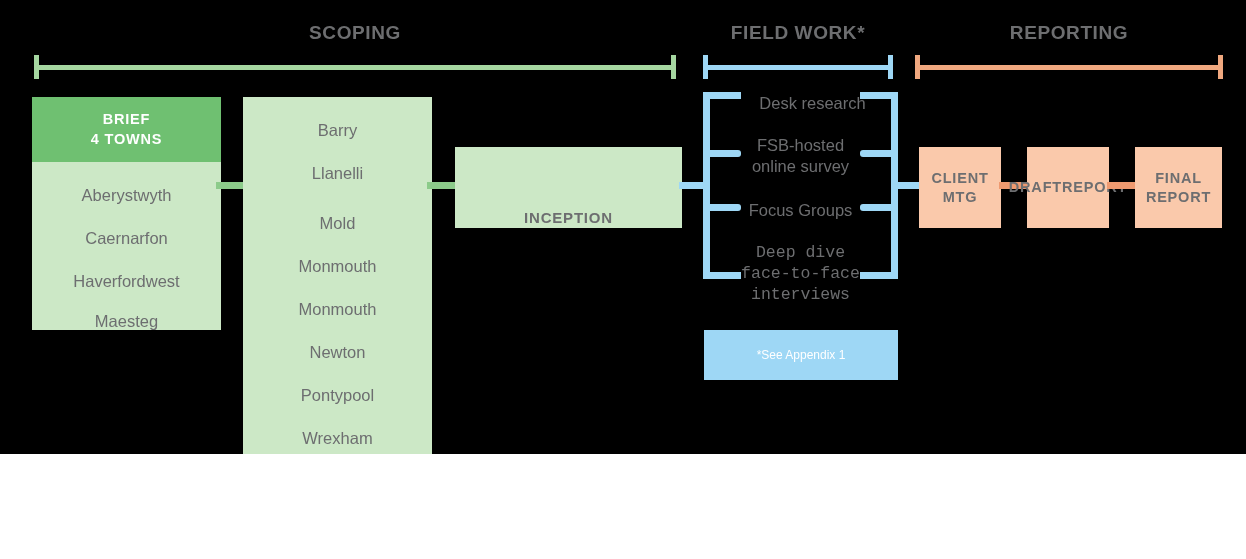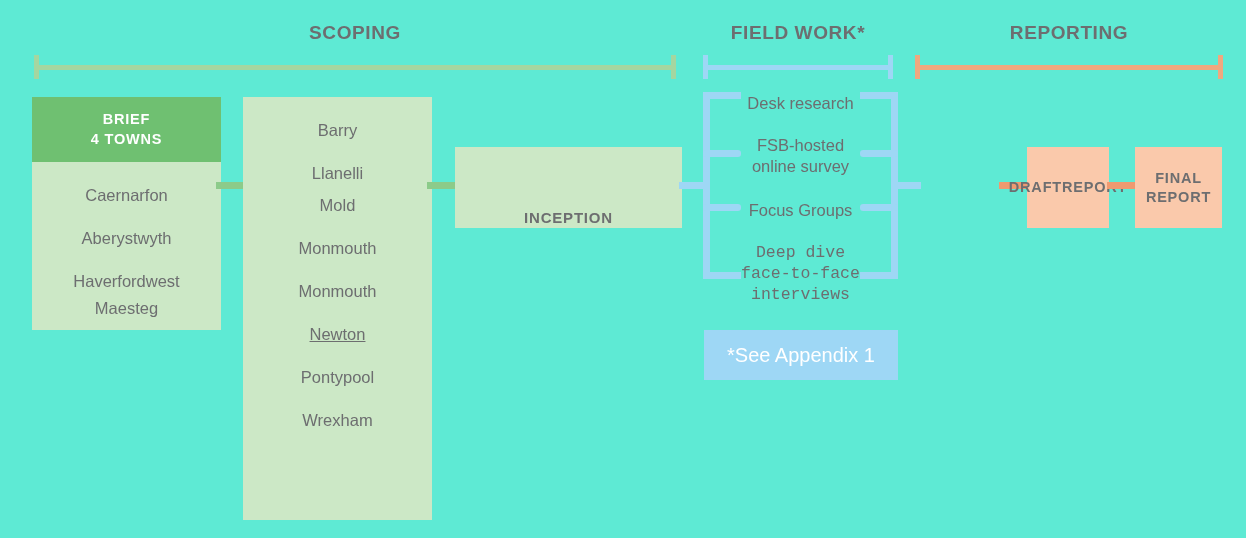--- a/index.html
+++ b/index.html
@@ -7,22 +7,22 @@
     padding: 0;
     background: #ffffff;
   }
   body {
     font-family: "Liberation Sans", sans-serif;
     -webkit-font-smoothing: antialiased;
   }
   #canvas {
     position: relative;
     width: 1246px;
-    height: 538px;
-    background: #5eead4;
+    height: 454px;
+    background: #000000;
     overflow: hidden;
   }
 
   
   .phase-title {
     position: absolute;
     font-size: 19px;
     font-weight: bold;
     letter-spacing: 0.6px;
     color: #6d6e70;
@@ -143,21 +143,21 @@
     width: 100%;
     left: 0;
   }
 
   .note-box {
     position: absolute;
     display: flex;
     align-items: center;
     justify-content: center;
     color: #ffffff;
-    font-size: 20px;
+    font-size: 12px;
     text-align: center;
   }
 </style>
 </head>
 <body>
 
 <div id="canvas">
 
   <div class="phase-title" style="left:34px; width:642px; top:22px;">SCOPING</div>
   <div class="phase-title" style="left:703px; width:190px; top:22px;">FIELD WORK*</div>
@@ -180,37 +180,37 @@
     <div class="cap l" style="background:#f0a87f;"></div>
     <div class="cap r" style="background:#f0a87f;"></div>
   </div>
 
   <div class="box" style="left:32px; top:97px; width:189px; height:233px; background:#cce8c6;">
     <div class="box-head" style="height:65px; background:#6fc071;">
       <span>BRIEF</span>
       <span>4 TOWNS</span>
     </div>
     <div class="box-body" style="padding-top:25px;">
+      <div class="town" style="margin-bottom:26.5px;">Aberystwyth</div>
       <div class="town" style="margin-bottom:26.5px;">Caernarfon</div>
-      <div class="town" style="margin-bottom:26.5px;">Aberystwyth</div>
-      <div class="town" style="margin-bottom:10px;">Haverfordwest</div>
+      <div class="town" style="margin-bottom:23px;">Haverfordwest</div>
       <div class="town">Maesteg</div>
     </div>
   </div>
 
   <div class="conn" style="left:216px; top:182px; width:30px; background:#8ccb8a;"></div>
 
   <div class="box" style="left:243px; top:97px; width:189px; height:423px; background:#cce8c6;">
     <div class="box-body" style="padding-top:25px;">
       <div class="town" style="margin-bottom:26.5px;">Barry</div>
-      <div class="town" style="margin-bottom:15px;">Llanelli</div>
+      <div class="town" style="margin-bottom:33px;">Llanelli</div>
       <div class="town" style="margin-bottom:26.5px;">Mold</div>
       <div class="town" style="margin-bottom:26.5px;">Monmouth</div>
       <div class="town" style="margin-bottom:26.5px;">Monmouth</div>
-      <div class="town" style="margin-bottom:26.5px;text-decoration:underline;">Newton</div>
+      <div class="town" style="margin-bottom:26.5px;">Newton</div>
       <div class="town" style="margin-bottom:26.5px;">Pontypool</div>
       <div class="town">Wrexham</div>
     </div>
   </div>
 
   <div class="conn" style="left:427px; top:182px; width:32px; background:#8ccb8a;"></div>
 
   <div class="plain-box" style="left:455px; top:147px; width:227px; height:81px; background:#cce8c6; font-size:15px;align-items:flex-end;">
     <span>INCEPTION</span>
   </div>
@@ -226,35 +226,39 @@
 
     <div class="fw-corner" style="left:0; bottom:0;"></div>
     <div class="fw-corner" style="right:0; bottom:0;"></div>
 
     <div class="fw-stub" style="left:0; top:58px;"></div>
     <div class="fw-stub" style="right:0; top:58px;"></div>
 
     <div class="fw-stub" style="left:0; top:112px;"></div>
     <div class="fw-stub" style="right:0; top:112px;"></div>
 
-    <div class="fw-item" style="top:1px;">Desk research</div>
+    <div class="fw-item" style="top:1px;padding-left:12px;">Desk research</div>
     <div class="fw-item" style="top:43px; white-space:pre-line;">FSB-hosted
 online survey</div>
     <div class="fw-item" style="top:108px;">Focus Groups</div>
     <div class="fw-item" style="top:150px; white-space:pre-line;font-family:Liberation Mono, monospace;">Deep dive
 face-to-face
 interviews</div>
   </div>
 
   <div class="conn" style="left:893px; top:182px; width:28px; background:#9ed7f5;"></div>
 
   <div class="note-box" style="left:704px; top:330px; width:194px; height:50px; background:#9ed7f5;">
     <span>*See Appendix 1</span>
   </div>
 
+  <div class="plain-box" style="left:919px; top:147px; width:82px; height:81px; background:#fac9ab; font-size:14.5px; flex-direction:column;">
+    <span>CLIENT</span>
+    <span>MTG</span>
+  </div>
   <div class="conn" style="left:999px; top:182px; width:29px; background:#ef9a70;"></div>
 
   <div class="plain-box" style="left:1027px; top:147px; width:82px; height:81px; background:#fac9ab; font-size:14.5px; flex-direction:row;">
     <span>DRAFT</span>
     <span>REPORT</span>
   </div>
   <div class="conn" style="left:1107px; top:182px; width:29px; background:#ef9a70;"></div>
 
   <div class="plain-box" style="left:1135px; top:147px; width:87px; height:81px; background:#fac9ab; font-size:14.5px; flex-direction:column;">
     <span>FINAL</span>

